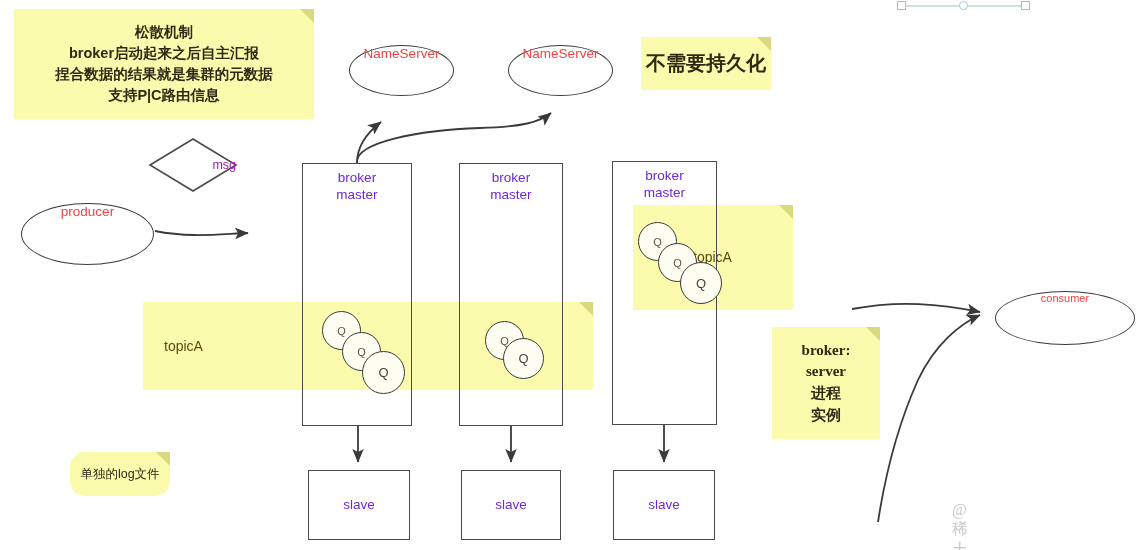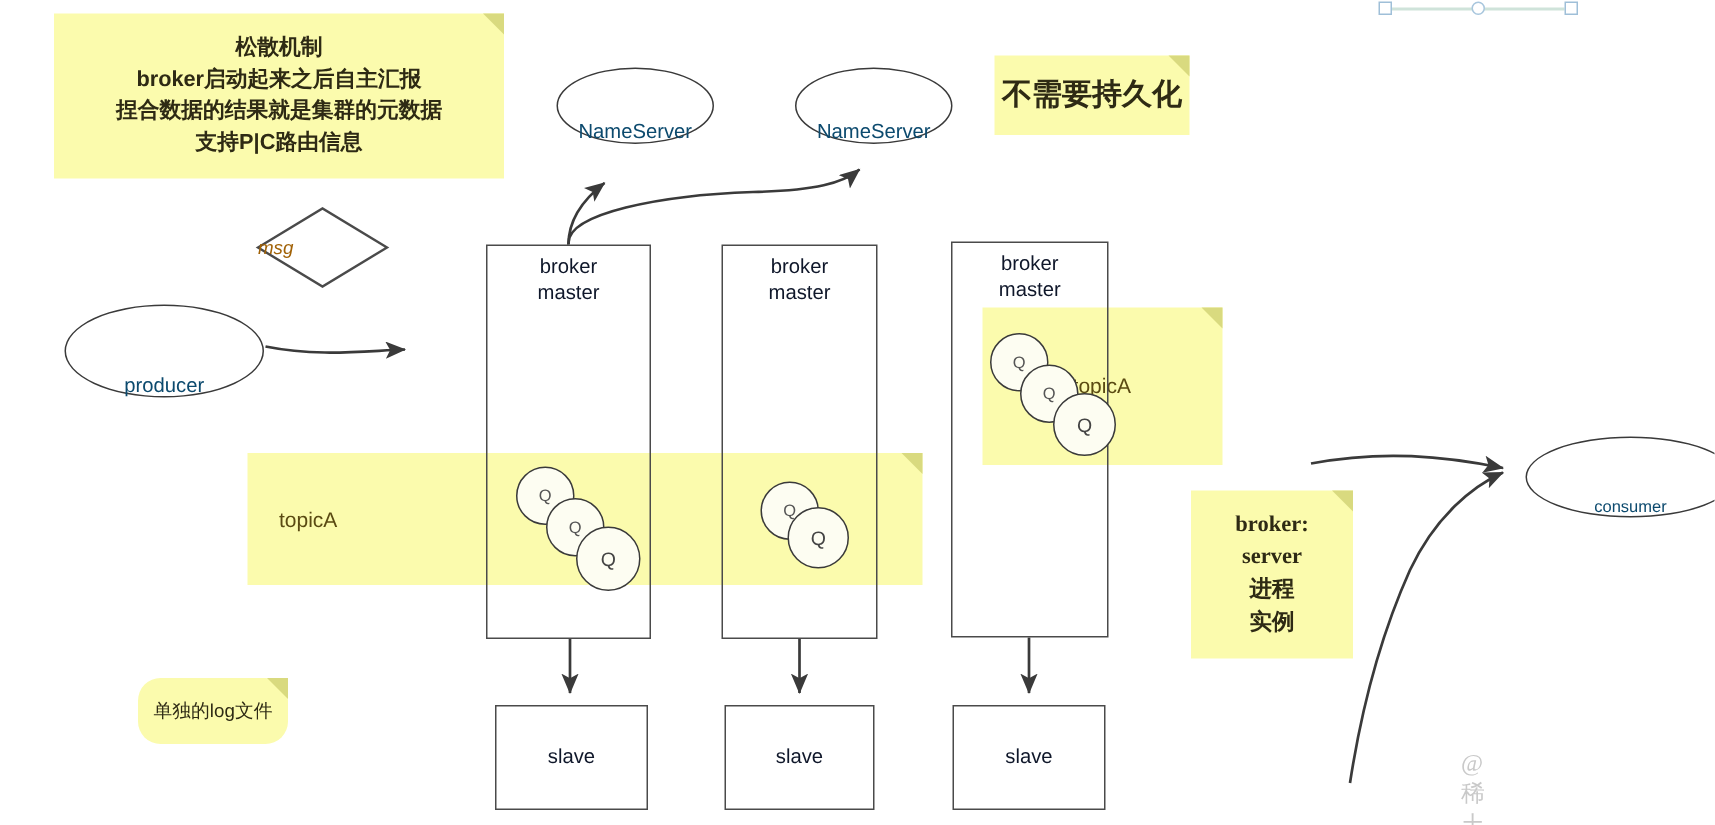--- a/index.html
+++ b/index.html
@@ -1,21 +1,21 @@
 <!DOCTYPE html>
 <html><head>
 <meta charset="utf-8">
 <style>
   html,body{margin:0;padding:0;background:#ffffff;}
   body{
     width:1143px;height:550px;position:relative;overflow:hidden;
     font-family:"Liberation Sans","DejaVu Sans",sans-serif;
     color:#3b3b3b;
   }
-  #canvas{position:absolute;left:0;top:0;width:914px;height:550px;margin-left:22px;}
+  #canvas{position:absolute;left:0;top:0;width:914px;height:550px;}
   svg.layer{position:absolute;left:0;top:0;width:1143px;height:550px;pointer-events:none;}
 
   
   .note{
     position:absolute;
     background:#fbfbad;
     box-sizing:border-box;
     display:flex;align-items:center;justify-content:center;
     text-align:center;
     line-height:1.45;
@@ -36,49 +36,49 @@
   #note-log-file{left:70px;top:452px;width:100px;height:44px;font-size:12.5px;font-weight:normal;color:#2e2a14;border-radius:15px;}
 
   
   .box{
     position:absolute;box-sizing:border-box;
     border:1.6px solid #4a4a4a;background:transparent;
     color:#555;
   }
   .box .box-label{
     position:absolute;left:0;right:0;text-align:center;
-    line-height:1.25;white-space:pre-line;font-size:13.5px;color:#0f172a;
+    line-height:1.25;white-space:pre-line;font-size:13.5px;color:#6d28d9;
   }
   .broker .box-label{top:6px;}
   .slave .box-label{top:50%;transform:translateY(-50%);}
 
   #broker-1{left:302px;top:163px;width:110px;height:263px;}
   #broker-2{left:459px;top:163px;width:104px;height:263px;}
   #broker-3{left:612px;top:161px;width:105px;height:264px;}
   #slave-1{left:308px;top:470px;width:102px;height:70px;}
   #slave-2{left:461px;top:470px;width:100px;height:70px;}
   #slave-3{left:613px;top:470px;width:102px;height:70px;}
 
   
   .ellipse{
     position:absolute;box-sizing:border-box;
     border:1.6px solid #3a3a3a;border-radius:50%;
-    display:flex;align-items:flex-end;justify-content:center;
-    font-size:13.5px;color:#0c4a6e;background:transparent;
+    display:flex;align-items:flex-start;justify-content:center;
+    font-size:13.5px;color:#ef4444;background:transparent;
   }
   #ns-1{left:349px;top:45px;width:105px;height:51px;}
   #ns-2{left:508px;top:45px;width:105px;height:51px;}
   #producer{left:21px;top:203px;width:133px;height:62px;font-size:13.5px;}
   #consumer{left:995px;top:291px;width:140px;height:54px;font-size:11px;}
 
   
   #msg-diamond{position:absolute;left:150px;top:139px;width:86px;height:52px;}
   #msg-diamond .msg-label{
     position:absolute;left:0;right:0;top:50%;transform:translateY(-50%);
-    text-align:left;font-size:12.5px;color:#a16207;font-style:italic;
+    text-align:right;font-size:12.5px;color:#a21caf;
   }
 
   
   .qcircle{
     position:absolute;box-sizing:border-box;
     width:39px;height:39px;border-radius:50%;
     border:1.7px solid #3a3a3a;background:#fdfdf2;
     display:flex;align-items:center;justify-content:center;
     font-size:13px;color:#444;
   }

